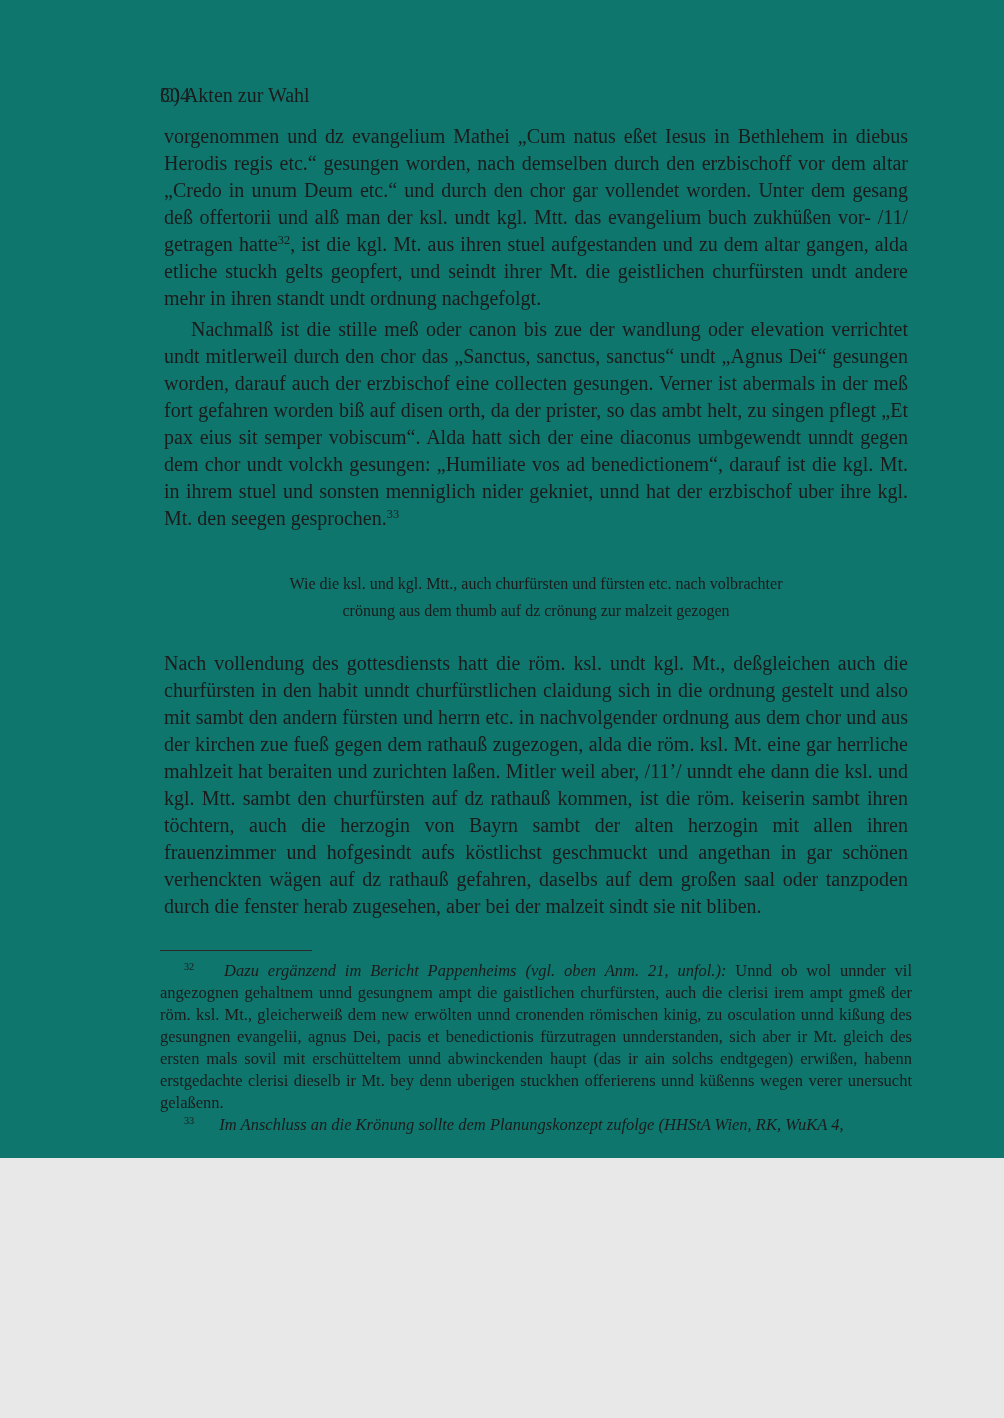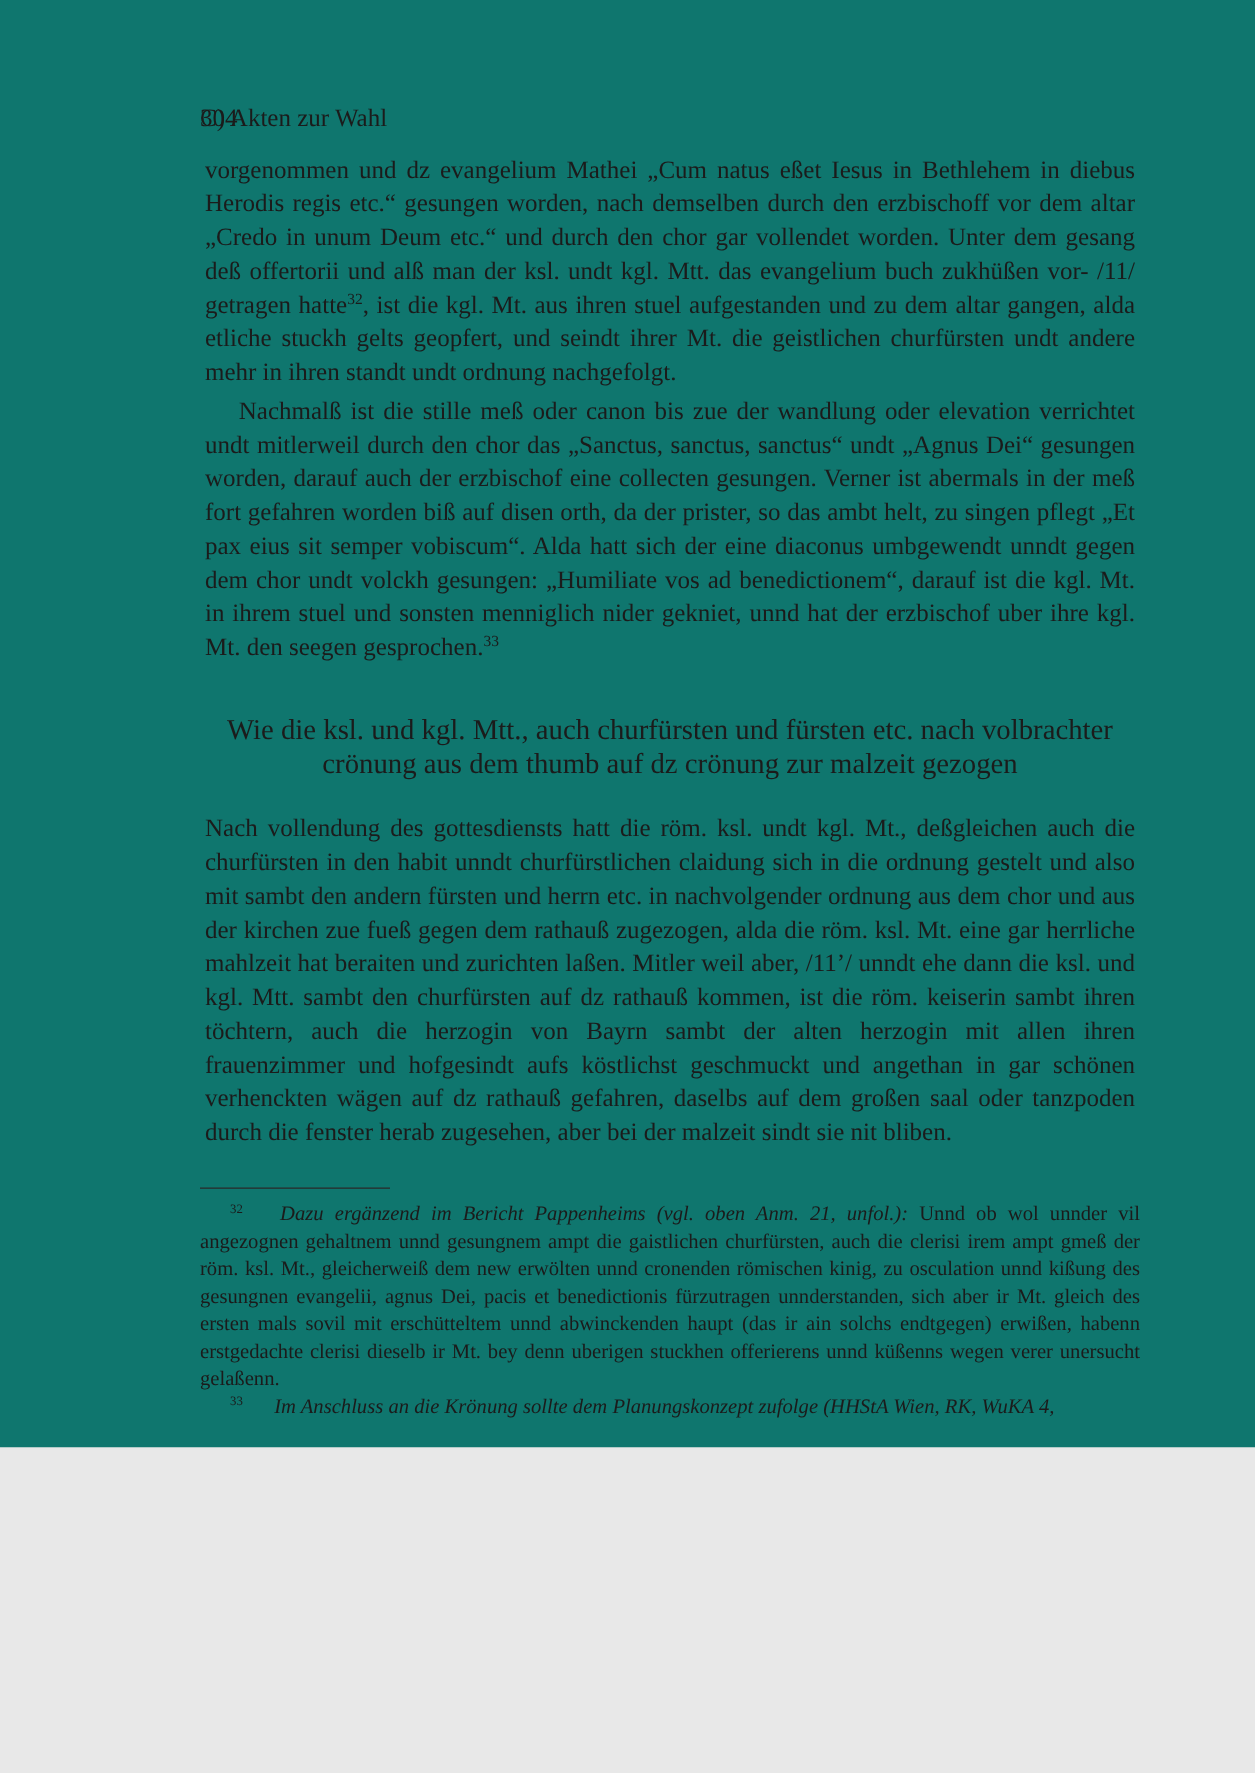--- a/index.html
+++ b/index.html
@@ -32,21 +32,21 @@
   .para { margin: 4px; }
   .para.indent { text-indent: 27px; }
   sup.fnref {
     font-size: 0.62em;
     line-height: 0;
     vertical-align: baseline;
     position: relative;
     top: -0.55em;
   }
   .section-heading {
-    font-size: 23px;
+    font-size: 16px;
     font-weight: normal;
     text-align: center;
     margin: 38px 0 26px 0;
     line-height: 27px;
   }
   .footnotes {
     margin-top: 30px;
     font-size: 16.5px;
     line-height: 22px;
     text-align: justify;

